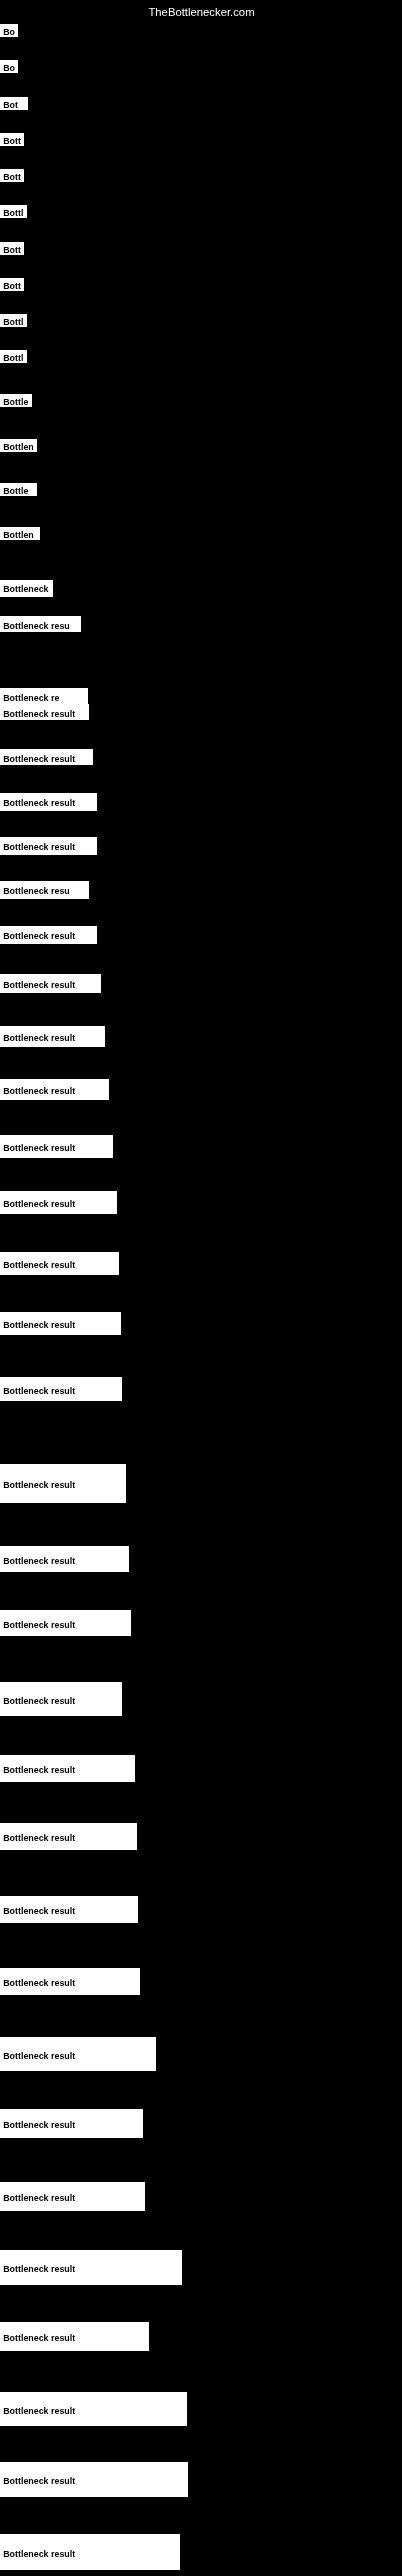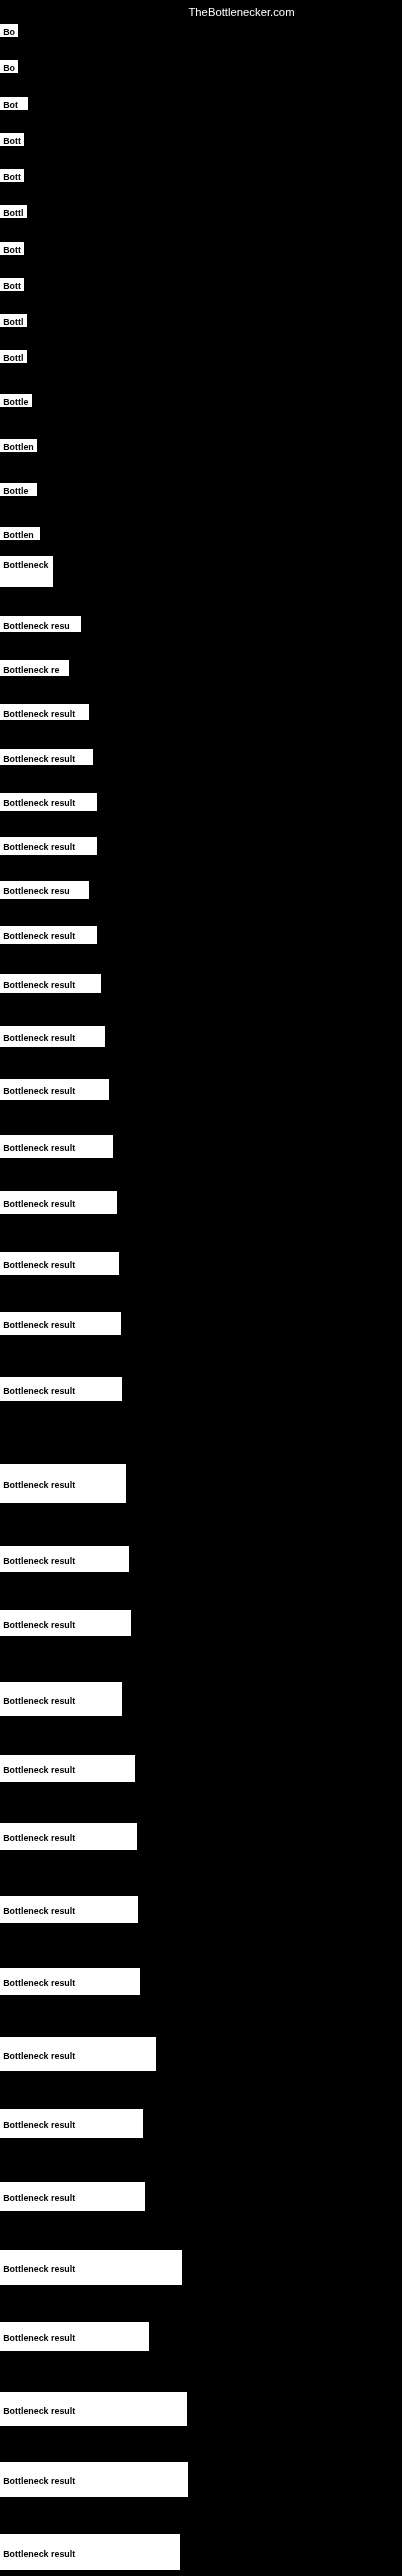--- a/index.html
+++ b/index.html
@@ -17,21 +17,20 @@
     }
 
     .site-title {
       position: absolute;
       top: 6.4px;
       left: 50%;
       transform: translateX(-50%);
       color: #ffffff;
       font-size: 11.3px;
       white-space: nowrap;
-      margin-left: 40px;
     }
 
     .label-item {
       position: absolute;
       background-color: #ffffff;
       color: #000000;
       font-size: 8.9px;
       font-weight: bold;
       padding: 1.6px 3.2px;
       white-space: nowrap;
@@ -52,23 +51,23 @@
     <div class="label-item" style="top: 169px; width: 24px; height: 13px; line-height: 13px;">Bott</div>
     <div class="label-item" style="top: 205px; width: 27px; height: 13px; line-height: 13px;">Bottl</div>
     <div class="label-item" style="top: 242px; width: 24px; height: 13px; line-height: 13px;">Bott</div>
     <div class="label-item" style="top: 278px; width: 24px; height: 13px; line-height: 13px;">Bott</div>
     <div class="label-item" style="top: 314px; width: 27px; height: 13px; line-height: 13px;">Bottl</div>
     <div class="label-item" style="top: 350px; width: 27px; height: 13px; line-height: 13px;">Bottl</div>
     <div class="label-item" style="top: 394px; width: 32px; height: 13px; line-height: 13px;">Bottle</div>
     <div class="label-item" style="top: 439px; width: 37px; height: 13px; line-height: 13px;">Bottlen</div>
     <div class="label-item" style="top: 483px; width: 37px; height: 13px; line-height: 13px;">Bottle</div>
     <div class="label-item" style="top: 527px; width: 40px; height: 13px; line-height: 13px;">Bottlen</div>
-    <div class="label-item" style="top: 556px; width: 53px; height: 31px; line-height: 14.5px;">Bottleneck</div>
+    <div class="label-item" style="top: 580px; width: 53px; height: 17px; line-height: 14.5px;">Bottleneck</div>
     <div class="label-item" style="top: 616px; width: 81px; height: 16px; line-height: 16px;">Bottleneck resu</div>
-    <div class="label-item" style="top: 660px; width: 69px; height: 16px; line-height: 16px;">Bottleneck re</div>
+    <div class="label-item" style="top: 688px; width: 88px; height: 16px; line-height: 16px;">Bottleneck re</div>
     <div class="label-item" style="top: 704px; width: 89px; height: 16px; line-height: 16px;">Bottleneck result</div>
     <div class="label-item" style="top: 749px; width: 93px; height: 16px; line-height: 16px;">Bottleneck result</div>
     <div class="label-item" style="top: 793px; width: 97px; height: 17.7px; line-height: 17.7px;">Bottleneck result</div>
     <div class="label-item" style="top: 837px; width: 97px; height: 17.7px; line-height: 17.7px;">Bottleneck result</div>
     <div class="label-item" style="top: 881px; width: 89px; height: 17.7px; line-height: 17.7px;">Bottleneck resu</div>
     <div class="label-item" style="top: 926px; width: 97px; height: 17.7px; line-height: 17.7px;">Bottleneck result</div>
     <div class="label-item" style="top: 974px; width: 101px; height: 19.3px; line-height: 19.3px;">Bottleneck result</div>
     <div class="label-item" style="top: 1026px; width: 105px; height: 21px; line-height: 21px;">Bottleneck result</div>
     <div class="label-item" style="top: 1079px; width: 109px; height: 21px; line-height: 21px;">Bottleneck result</div>
     <div class="label-item" style="top: 1135px; width: 113px; height: 22.5px; line-height: 22.5px;">Bottleneck result</div>

